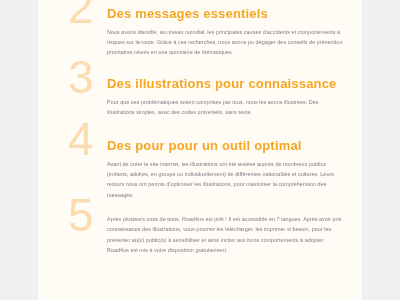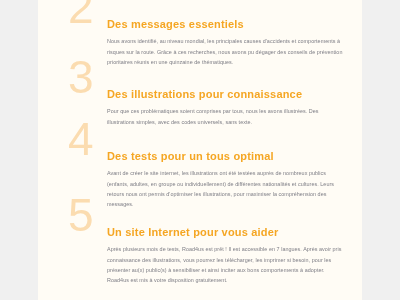--- a/index.html
+++ b/index.html
@@ -38,22 +38,22 @@
     color: #fbdcb0;
     letter-spacing: 0;
     user-select: none;
   }
   .body-block {
     position: absolute;
     left: 69px;
     width: 236px;
   }
   .sec-title {
-    margin: 12px 0 5px 0;
-    font-size: 11px;
+    margin: 0 0 5px 0;
+    font-size: 13px;
     font-weight: bold;
     color: #f5a623;
     letter-spacing: 0.18px;
     line-height: 1.2;
   }
   .sec-text {
     margin: 0;
     font-size: 5.4px;
     font-weight: normal;
     color: #7d7d85;
@@ -78,26 +78,25 @@
     <div class="numeral">3</div>
     <div class="body-block" style="top:22px;">
       <h2 class="sec-title">Des illustrations pour connaissance</h2>
       <p class="sec-text">Pour que ces problématiques soient comprises par tous, nous les avons illustrées. Des illustrations simples, avec des codes universels, sans texte.</p>
     </div>
   </div>
 
   <div class="section" style="top:116px;">
     <div class="numeral">4</div>
     <div class="body-block" style="top:22px;">
-      <h2 class="sec-title">Des tests pour un tous optimal</h2>
+      <h2 class="sec-title">Des pour pour un outil optimal</h2>
       <p class="sec-text">Avant de créer le site internet, les illustrations ont été testées auprès de nombreux publics (enfants, adultes, en groupe ou individuellement) de différentes nationalités et cultures. Leurs retours nous ont permis d'optimiser les illustrations, pour maximiser la compréhension des messages.</p>
     </div>
   </div>
 
   <div class="section" style="top:192px;">
     <div class="numeral">5</div>
     <div class="body-block" style="top:22px;">
-      <h2 class="sec-title">Un site Internet pour vous aider</h2>
       <p class="sec-text">Après plusieurs mois de tests, Road4us est prêt ! Il est accessible en 7 langues. Après avoir pris connaissance des illustrations, vous pourrez les télécharger, les imprimer si besoin, pour les présenter au(x) public(s) à sensibiliser et ainsi inciter aux bons comportements à adopter. Road4us est mis à votre disposition gratuitement.</p>
     </div>
   </div>
 
 </div>
 
 </body></html>

